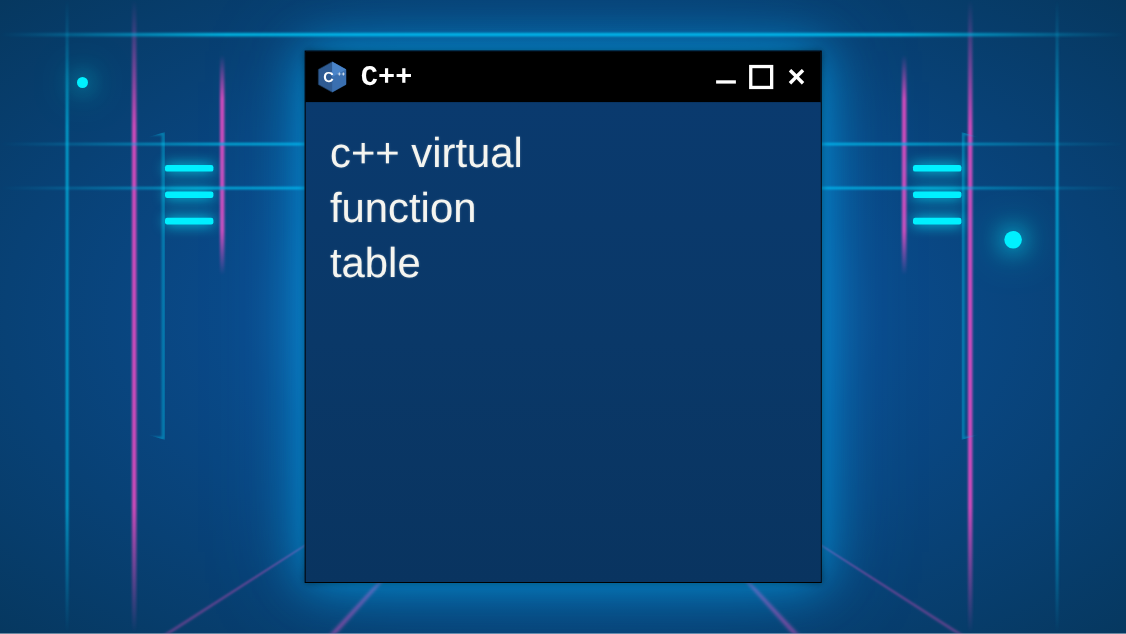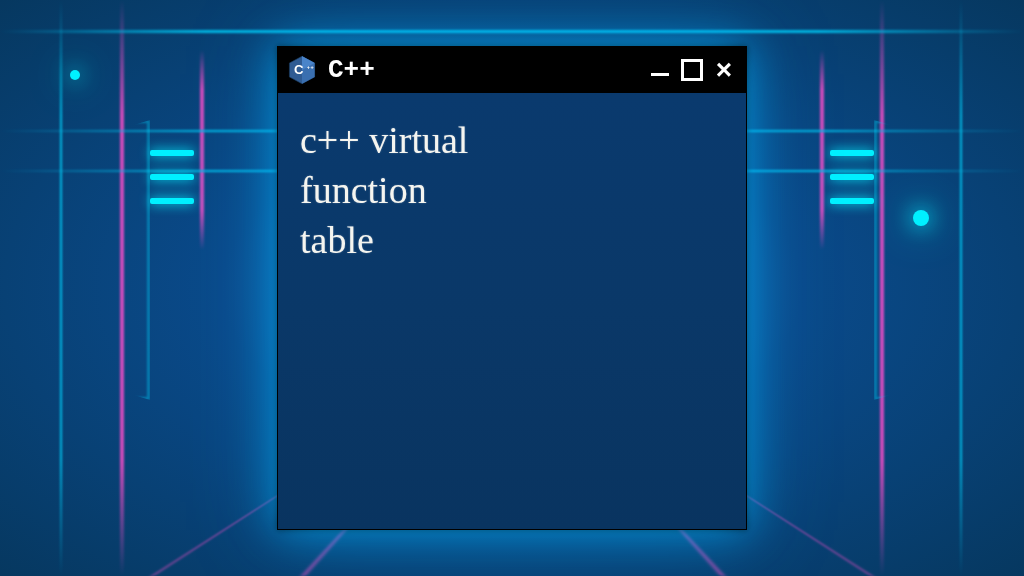--- a/index.html
+++ b/index.html
@@ -218,21 +218,21 @@
 
     .terminal-body {
       padding: 22px 22px;
       height: calc(100% - 46px);
       background: linear-gradient(180deg, #0a3a6e 0%, #0a3868 50%, #093460 100%);
     }
 
     .terminal-text {
       color: #f5f5f0;
       font-size: 38px;
-      font-family: Liberation Serif, serif;
+      font-family: Liberation Sans, sans-serif;
       line-height: 1.32;
       font-weight: normal;
       text-shadow: 0 0 2px rgba(255,255,255,0.3);
       white-space: pre-line;
       word-break: break-word;
     }
   </style>
 </head>
 <body>
 

